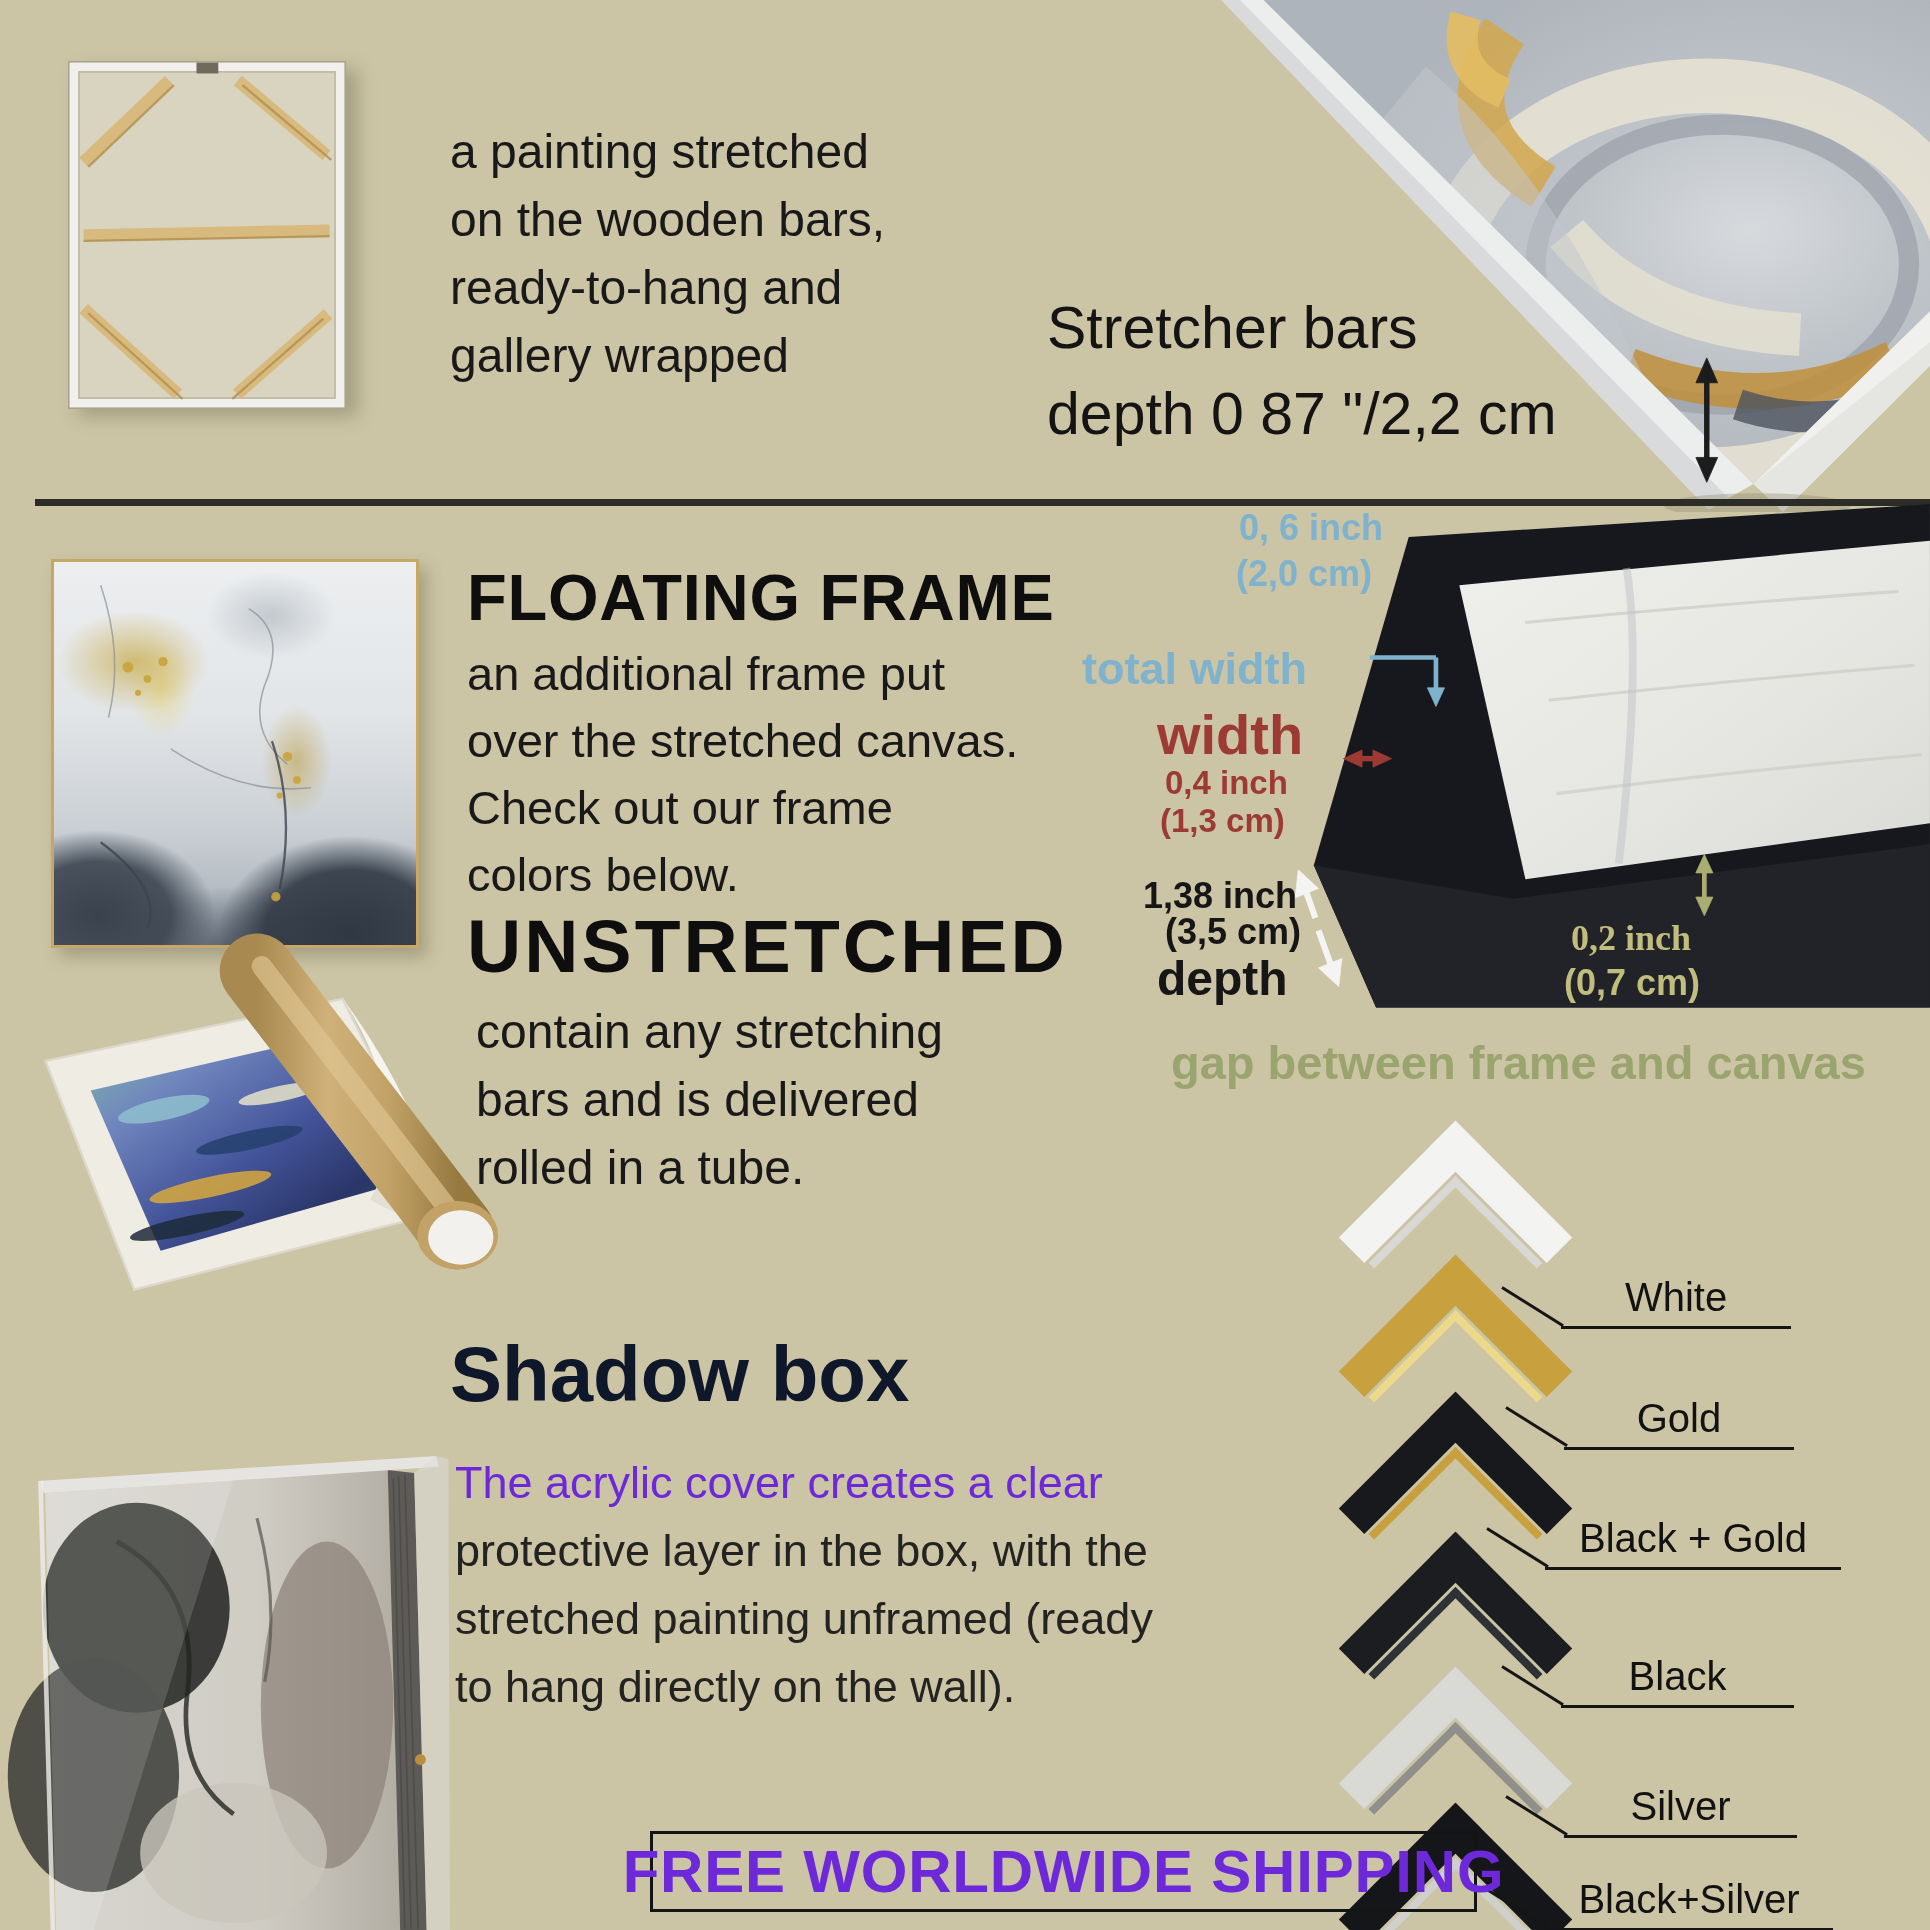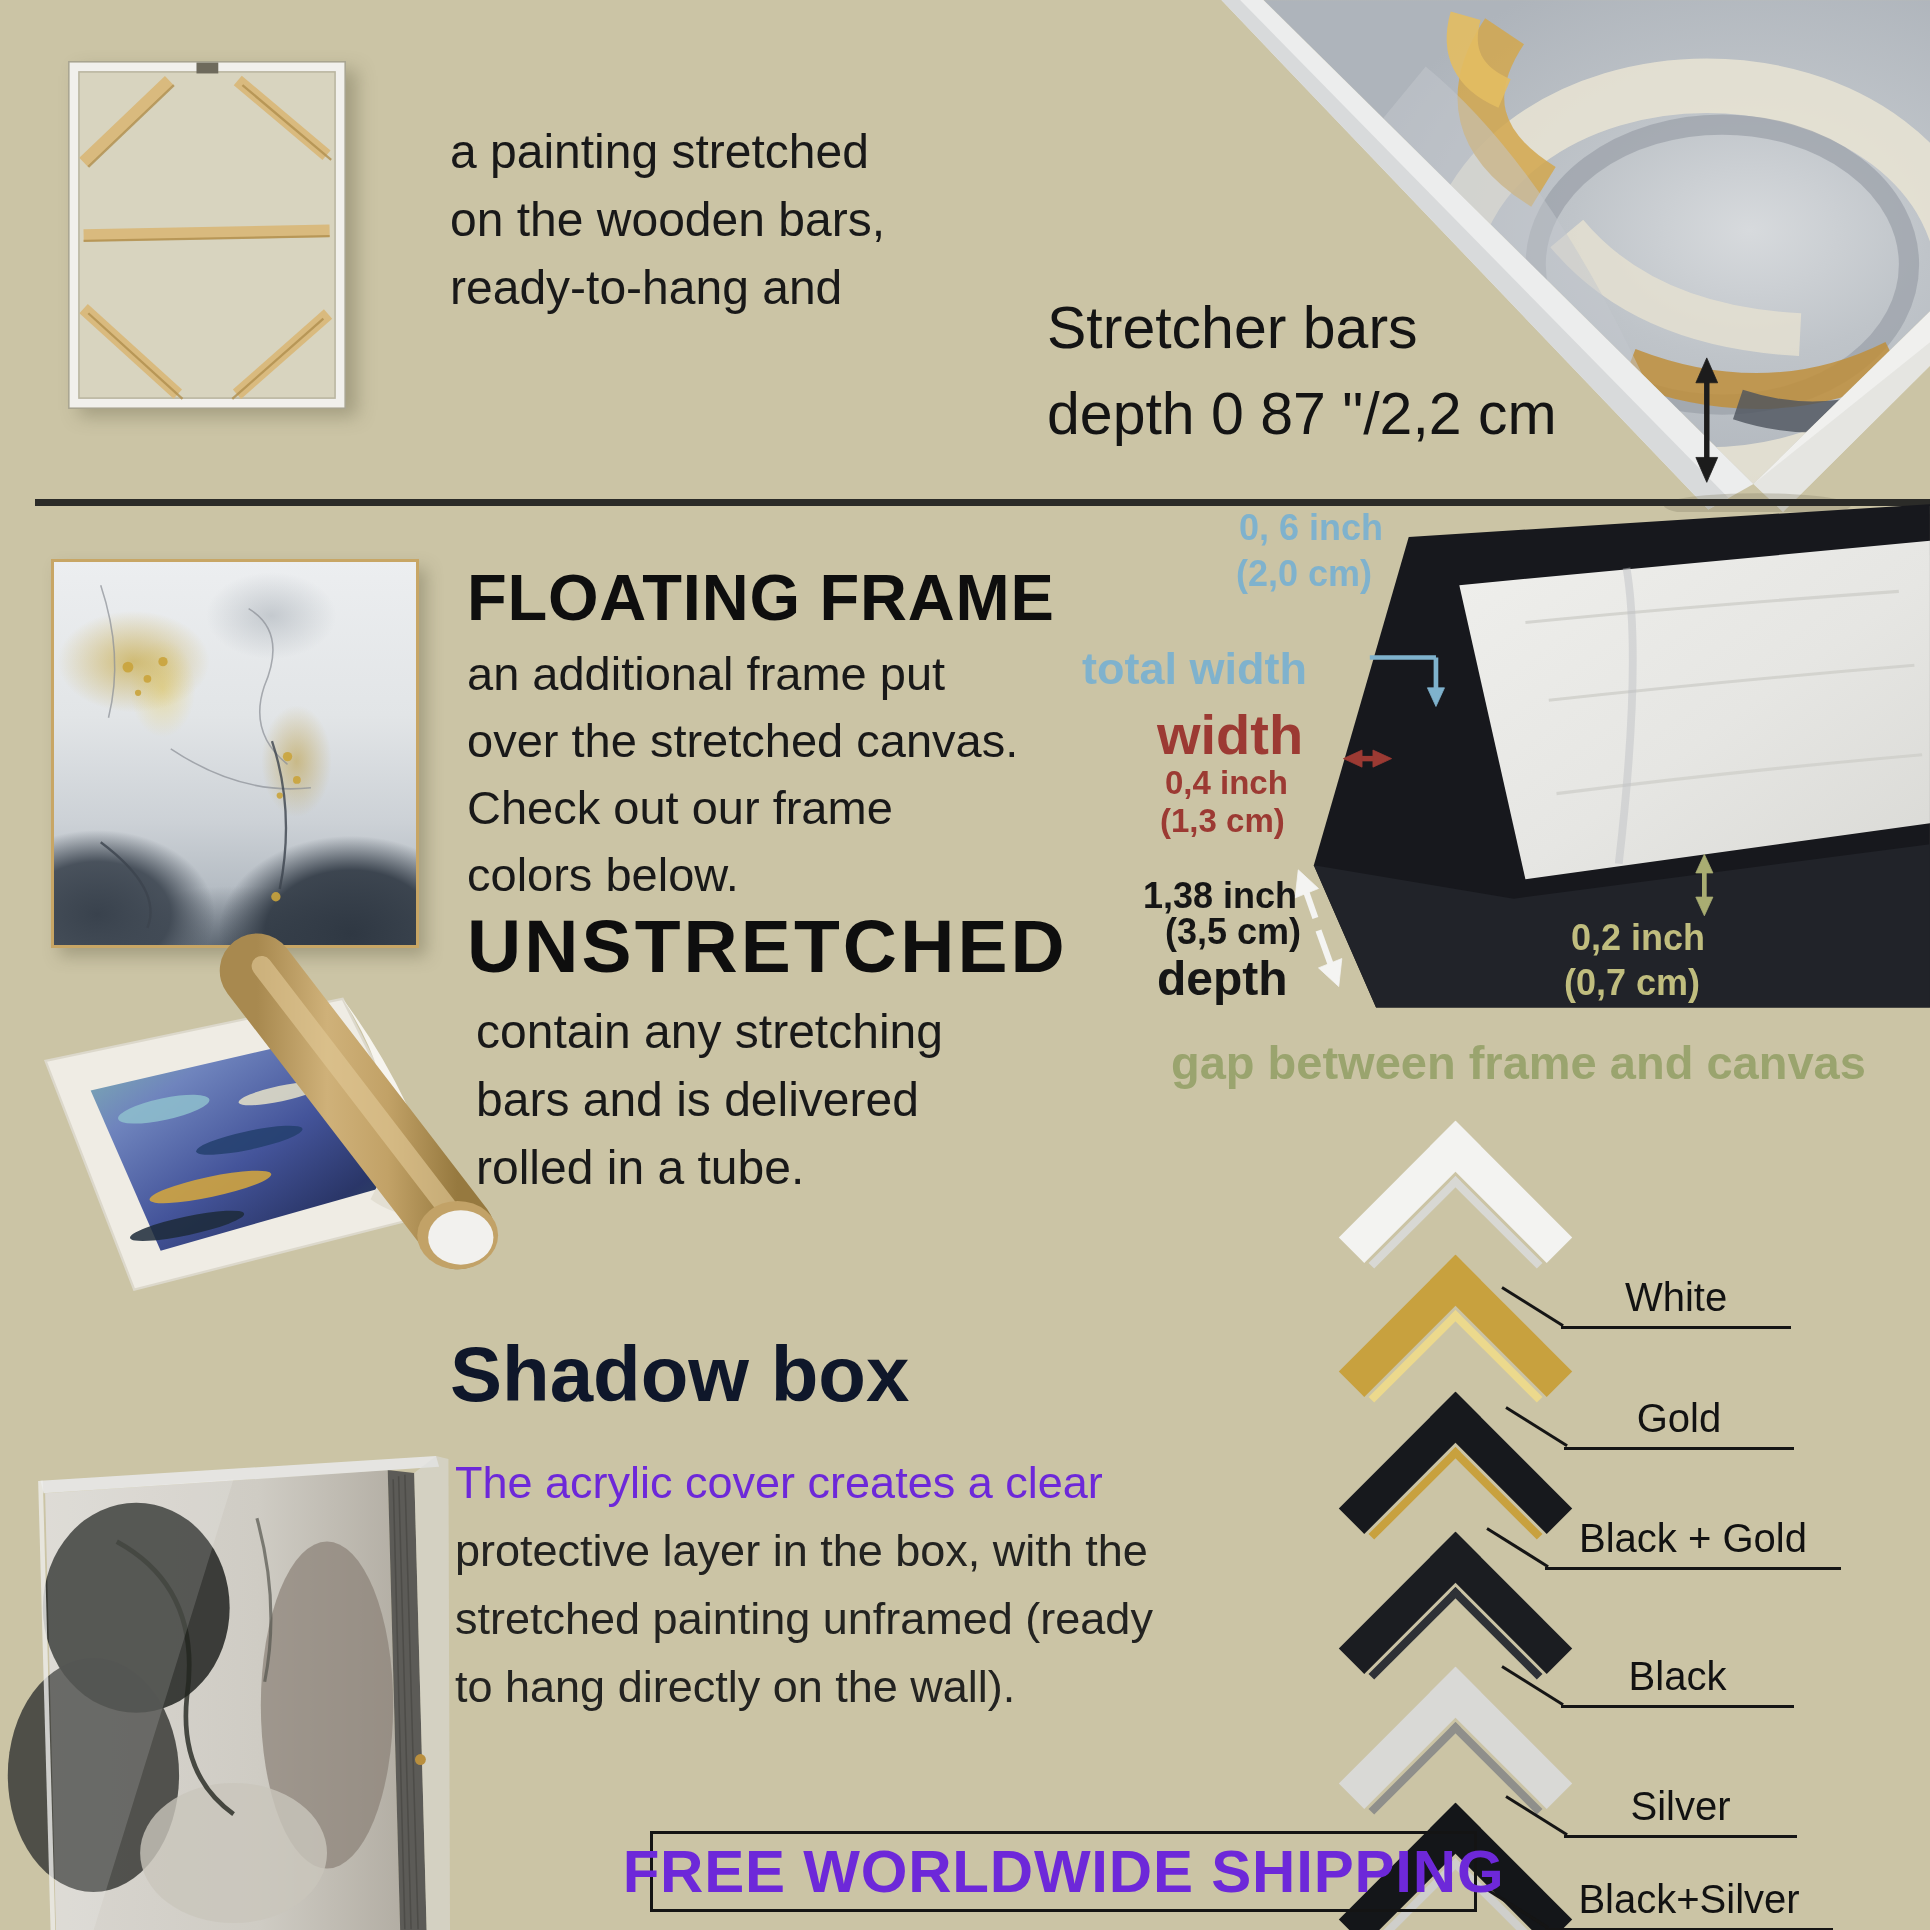--- a/index.html
+++ b/index.html
@@ -88,20 +88,21 @@
         <line x1="328" y1="331" x2="211" y2="434"></line>
       </g>
       <rect x="165" y="2" width="28" height="14" fill="#6e6a5c"></rect>
     </svg>
   </div>
 
   <div class="abs" style="left:450px;top:118px;">
     <div class="body-line">a painting stretched</div>
     <div class="body-line">on the wooden bars,</div>
     <div class="body-line">ready-to-hang and</div>
+    <div class="body-line">gallery wrapped</div>
   </div>
 
   <div class="abs photo-corner">
     <svg width="721" height="512" viewBox="0 0 927 658">
       <defs>
         <clipPath id="faceclip">
             <polygon points="70,0 927,0 927,400 700,622"></polygon>
           </clipPath>
         <radialGradient id="swirl1" cx="75%" cy="45%" r="55%">
           <stop offset="0%" stop-color="#d7dadd"></stop>
@@ -229,21 +230,21 @@
   <div class="abs t-blue nw" style="left:1082px;top:643px;font-size:45px;">total width</div>
 
   <div class="abs t-red nw" style="left:1157px;top:702px;font-size:56px;">width</div>
   <div class="abs t-red nw" style="left:1165px;top:764px;font-size:33px;">0,4 inch</div>
   <div class="abs t-red nw" style="left:1160px;top:802px;font-size:33px;">(1,3 cm)</div>
 
   <div class="abs t-black nw" style="left:1143px;top:875px;font-size:36px;">1,38 inch</div>
   <div class="abs t-black nw" style="left:1165px;top:911px;font-size:36px;">(3,5 cm)</div>
   <div class="abs t-black nw" style="left:1157px;top:951px;font-size:48px;">depth</div>
 
-  <div class="abs t-olive nw" style="left:1571px;top:917px;font-size:36px;">0,2 inch</div>
+  <div class="abs t-olive nw" style="left:1571px;top:917px;font-size:36px;font-family:Liberation Serif, serif;">0,2 inch</div>
   <div class="abs t-olive nw" style="left:1564px;top:962px;font-size:36px;">(0,7 cm)</div>
   <div class="abs t-olivecap nw" style="left:1171px;top:1035px;font-size:47px;">gap between frame and canvas</div>
 
   <div class="abs h1" style="left:467px;top:909px;">UNSTRETCHED</div>
   <div class="abs" style="left:476px;top:998px;">
     <div class="body-line">contain any stretching</div>
     <div class="body-line">bars and is delivered</div>
     <div class="body-line">rolled in a tube.</div>
   </div>
 

